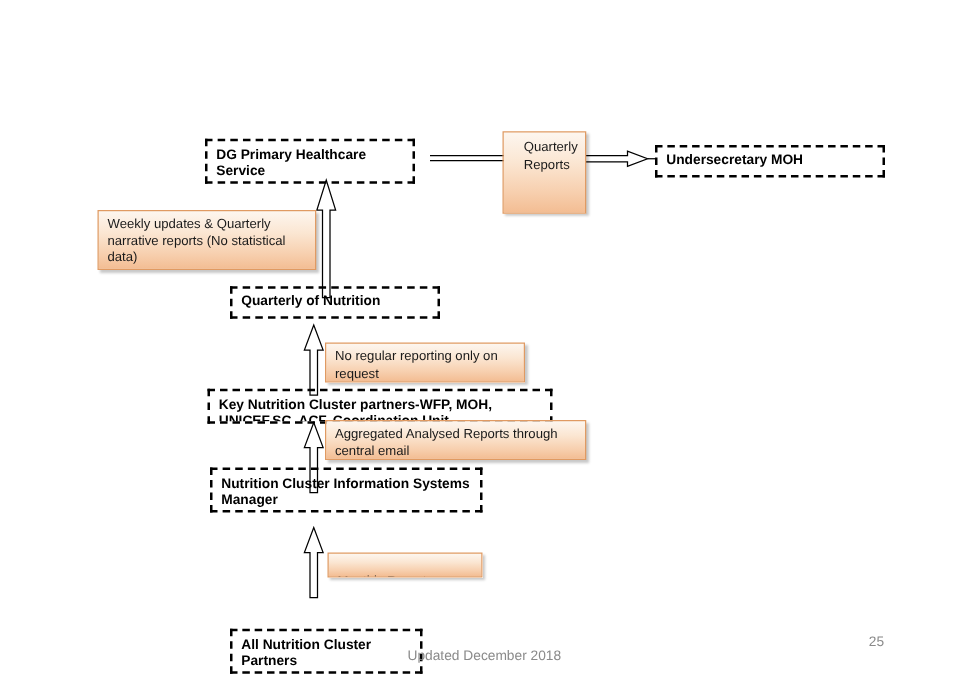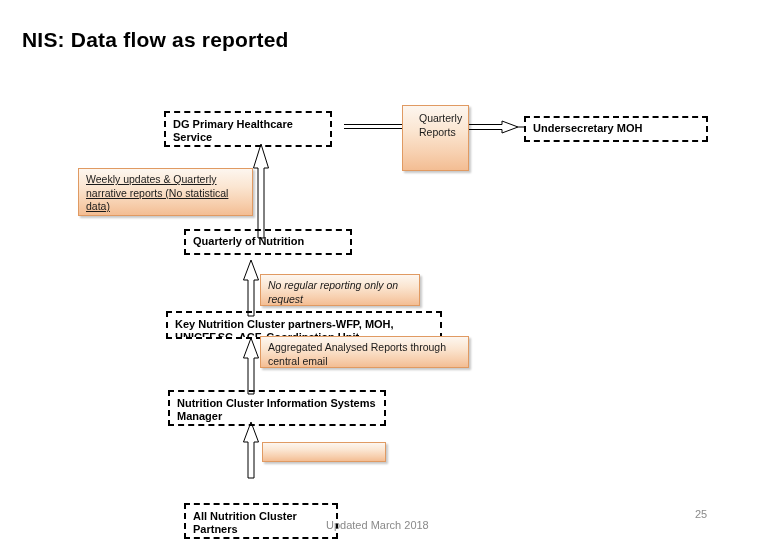--- a/index.html
+++ b/index.html
@@ -75,21 +75,20 @@
     position: absolute;
     font-size: 11px;
     color: #8a8a8a;
   }
 </style>
 </head>
 <body>
 
 <div id="slide">
 
-  <div class="title">NIS: Data flow as reported</div>
 
   <div class="conn" style="left:344px; top:120px; width:62px; height:14px;">
     <svg width="62" height="14" viewBox="0 0 62 14">
       <line x1="0" y1="4.5" x2="62" y2="4.5" stroke="#000" stroke-width="1"></line>
       <line x1="0" y1="8.5" x2="62" y2="8.5" stroke="#000" stroke-width="1"></line>
     </svg>
   </div>
 
   <div class="conn" style="left:468px; top:119px; width:58px; height:16px;">
     <svg width="58" height="16" viewBox="0 0 58 16">
@@ -131,45 +130,45 @@
   </div>
 
   <div class="role-box" style="left:184px; top:229px; width:168px; height:26px; padding-top:4px;">
     <span>Quarterly of Nutrition</span>
   </div>
 
   <div class="role-box" style="left:166px; top:311px; width:276px; height:28px;">
     <span>Key Nutrition Cluster partners-WFP, MOH, UNICEF,SC, ACF, Coordination Unit</span>
   </div>
 
-  <div class="role-box" style="left:168px; top:390px; width:218px; height:36px;">
+  <div class="role-box" style="left:168px; top:374px; width:218px; height:36px;">
     <span>Nutrition Cluster Information Systems Manager</span>
   </div>
 
   <div class="role-box" style="left:184px; top:471px; width:154px; height:36px;margin-top:32px;">
     <span>All Nutrition Cluster Partners</span>
   </div>
 
   <div class="note-box" style="left:402px; top:105px; width:67px; height:66px; padding-top:6px;padding-left:16px;">
     <span>Quarterly Reports</span>
   </div>
 
-  <div class="note-box" style="left:78px; top:168px; width:175px; height:48px;text-decoration:underline;">
+  <div class="note-box" style="left:78px; top:168px; width:175px; height:48px;">
     <span>Weekly updates &amp; Quarterly narrative reports (No statistical data)</span>
   </div>
 
-  <div class="note-box" style="left:260px; top:274px; width:160px; height:32px;font-style:italic;">
+  <div class="note-box" style="left:260px; top:274px; width:160px; height:32px;">
     <span>No regular reporting only on request</span>
   </div>
 
   <div class="note-box" style="left:260px; top:336px; width:209px; height:32px;">
     <span>Aggregated Analysed Reports through central email</span>
   </div>
 
   <div class="note-box" style="left:262px; top:442px; width:124px; height:20px; padding-top:16px;">
     <span>Monthly Reports</span>
   </div>
 
-  <div class="footer-note" style="left:326px; top:519px;">Updated March 2018</div>
+  <div class="footer-note" style="left:326px; top:519px;">Updated December 2018</div>
 
   <div class="page-num" style="left:676px; top:508px;margin-left:19px;">25</div>
 
 </div>
 
 </body></html>

